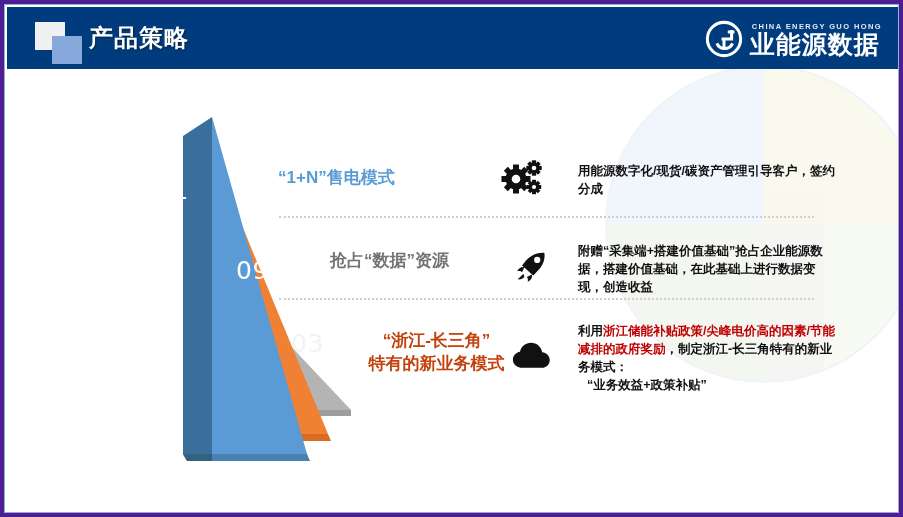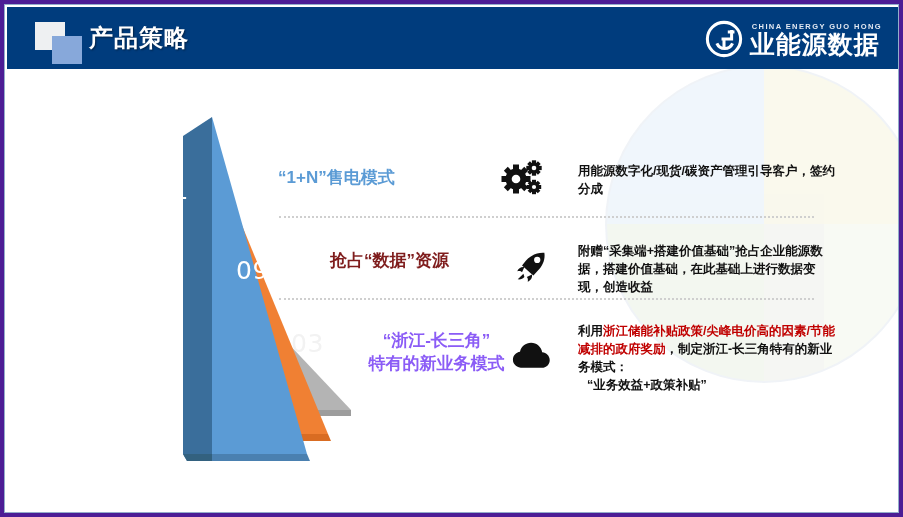--- a/index.html
+++ b/index.html
@@ -78,22 +78,22 @@
   }
   #sep-1 { top:212px; }
   #sep-2 { top:294px; }
 
   
   .row-title {
     position:absolute; font-size:17px; font-weight:bold;
     line-height:23px; white-space:pre-line;
   }
   #title-1 { left:274px; top:162px; color:#5b9bd5; }
-  #title-2 { left:326px; top:245px; color:#7f1d1d; }
-  #title-3 { left:350px; top:325px; color:#8b5cf6; text-align:center; width:165px; }
+  #title-2 { left:326px; top:245px; color:#737373; }
+  #title-3 { left:350px; top:325px; color:#c2410c; text-align:center; width:165px; }
 
   .row-icon {
     position:absolute; width:46px; height:44px;
     display:flex; align-items:center; justify-content:center;
   }
   #icon-1 { left:496px; top:152px; }
   #icon-2 { left:505px; top:241px; }
   #icon-3 { left:505px; top:330px; }
 
   .row-desc {

